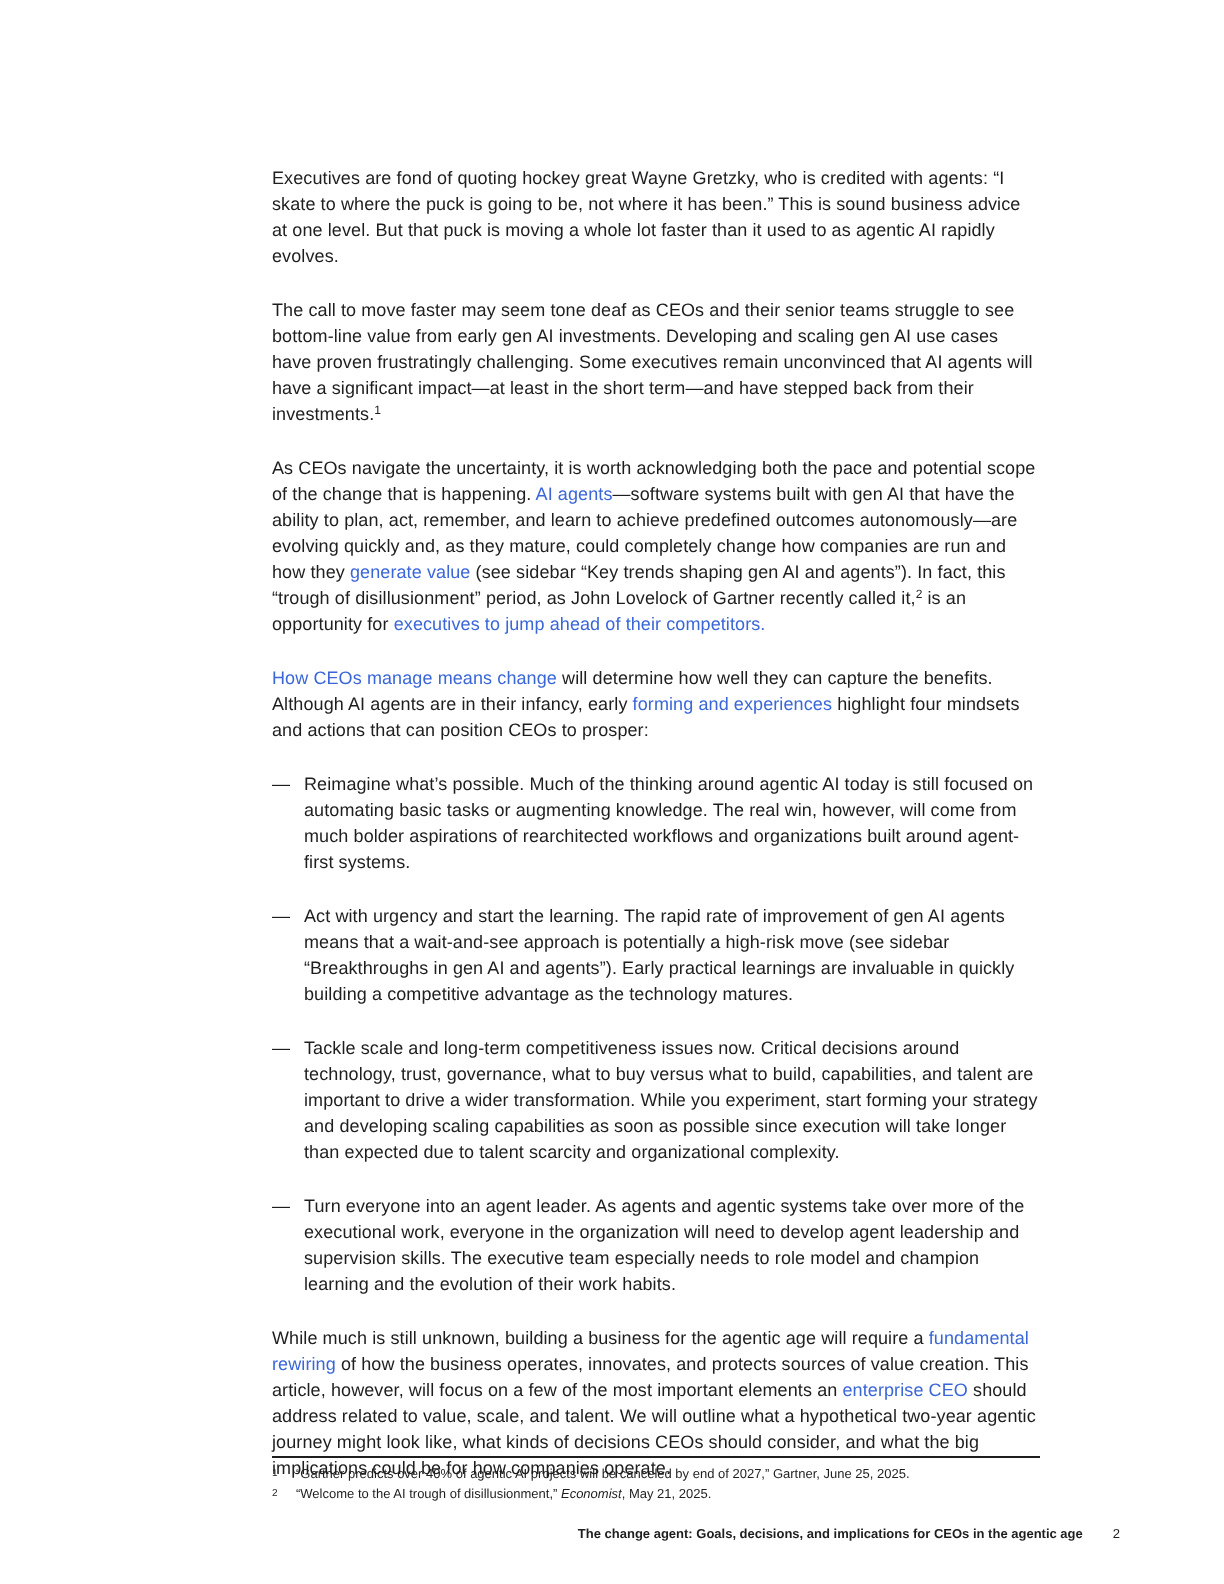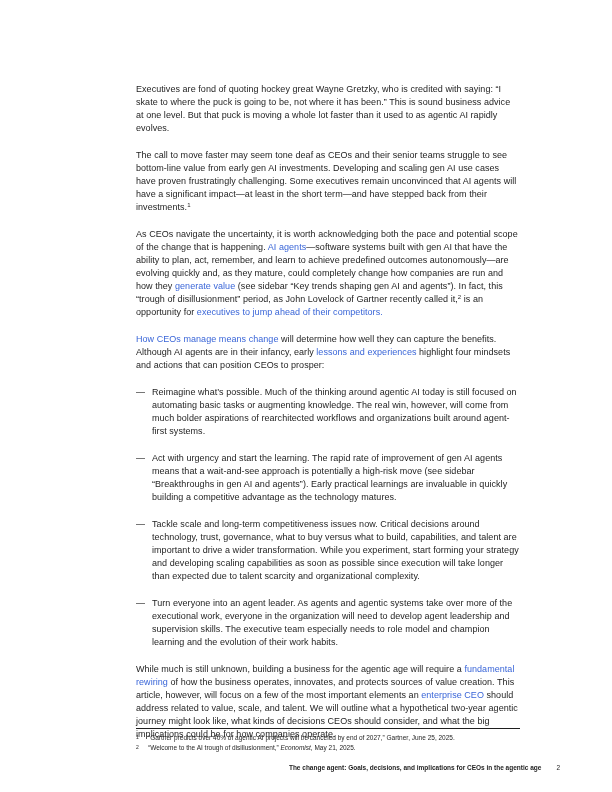--- a/index.html
+++ b/index.html
@@ -88,24 +88,24 @@
   }
   .footer-title { font-weight: bold; }
   .footer-page { }
 </style>
 </head>
 <body>
 
 <div class="page">
 
   <div class="content">
-      <div class="block para"><span class="run-bold">Executives are fond of quoting</span><span class="run-plain"> hockey great Wayne Gretzky, who is credited with saying: “I skate to where the puck is going to be, not where it has been.” This is sound business advice at one level. But that puck is moving a whole lot faster than it used to as agentic AI rapidly evolves.</span></div>
+      <div class="block para"><span class="run-bold">Executives are fond of quoting</span><span class="run-plain"> hockey great Wayne Gretzky, who is credited with agents: “I skate to where the puck is going to be, not where it has been.” This is sound business advice at one level. But that puck is moving a whole lot faster than it used to as agentic AI rapidly evolves.</span></div>
       <div class="block para"><span class="run-plain">The call to move faster may seem tone deaf as CEOs and their senior teams struggle to see bottom-line value from early gen AI investments. Developing and scaling gen AI use cases have proven frustratingly challenging. Some executives remain unconvinced that AI agents will have a significant impact—at least in the short term—and have stepped back from their investments.</span><span class="run-sup">1</span></div>
       <div class="block para"><span class="run-plain">As CEOs navigate the uncertainty, it is worth acknowledging both the pace and potential scope of the change that is happening. </span><a class="run-link">AI agents</a><span class="run-plain">—software systems built with gen AI that have the ability to plan, act, remember, and learn to achieve predefined outcomes autonomously—are evolving quickly and, as they mature, could completely change how companies are run and how they </span><a class="run-link">generate value</a><span class="run-plain"> (see sidebar “Key trends shaping gen AI and agents”). In fact, this “trough of disillusionment” period, as John Lovelock of Gartner recently called it,</span><span class="run-sup">2</span><span class="run-plain"> is an opportunity for </span><a class="run-link">executives to jump ahead of their competitors.</a></div>
-      <div class="block para"><a class="run-link">How CEOs manage means change</a><span class="run-plain"> will determine how well they can capture the benefits. Although AI agents are in their infancy, early </span><a class="run-link">lessons and experiences</a><span class="run-plain"> highlight four mindsets and actions that can position CEOs to prosper:</span></div>
+      <div class="block para"><a class="run-link">How CEOs manage means change</a><span class="run-plain"> will determine how well they can capture the benefits. Although AI agents are in their infancy, early </span><a class="run-link">forming and experiences</a><span class="run-plain"> highlight four mindsets and actions that can position CEOs to prosper:</span></div>
       <div class="block bullet"><span class="dash">—</span><span class="run-italic">Reimagine what’s possible.</span><span class="run-plain"> Much of the thinking around agentic AI today is still focused on automating basic tasks or augmenting knowledge. The real win, however, will come from much bolder aspirations of rearchitected workflows and organizations built around agent-first systems.</span></div>
       <div class="block bullet"><span class="dash">—</span><span class="run-italic">Act with urgency and start the learning.</span><span class="run-plain"> The rapid rate of improvement of gen AI agents means that a wait-and-see approach is potentially a high-risk move (see sidebar “Breakthroughs in gen AI and agents”). Early practical learnings are invaluable in quickly building a competitive advantage as the technology matures.</span></div>
       <div class="block bullet"><span class="dash">—</span><span class="run-italic">Tackle scale and long-term competitiveness issues now.</span><span class="run-plain"> Critical decisions around technology, trust, governance, what to buy versus what to build, capabilities, and talent are important to drive a wider transformation. While you experiment, start forming your strategy and developing scaling capabilities as soon as possible since execution will take longer than expected due to talent scarcity and organizational complexity.</span></div>
       <div class="block bullet"><span class="dash">—</span><span class="run-italic">Turn everyone into an agent leader.</span><span class="run-plain"> As agents and agentic systems take over more of the executional work, everyone in the organization will need to develop agent leadership and supervision skills. The executive team especially needs to role model and champion learning and the evolution of their work habits.</span></div>
       <div class="block para"><span class="run-plain">While much is still unknown, building a business for the agentic age will require a </span><a class="run-link">fundamental rewiring</a><span class="run-plain"> of how the business operates, innovates, and protects sources of value creation. This article, however, will focus on a few of the most important elements an </span><a class="run-link">enterprise CEO</a><span class="run-plain"> should address related to value, scale, and talent. We will outline what a hypothetical two-year agentic journey might look like, what kinds of decisions CEOs should consider, and what the big implications could be for how companies operate.</span></div>
     </div>
 
   <div class="footnotes">
     <div class="fn-rule"></div>
     <div class="fn-list">

